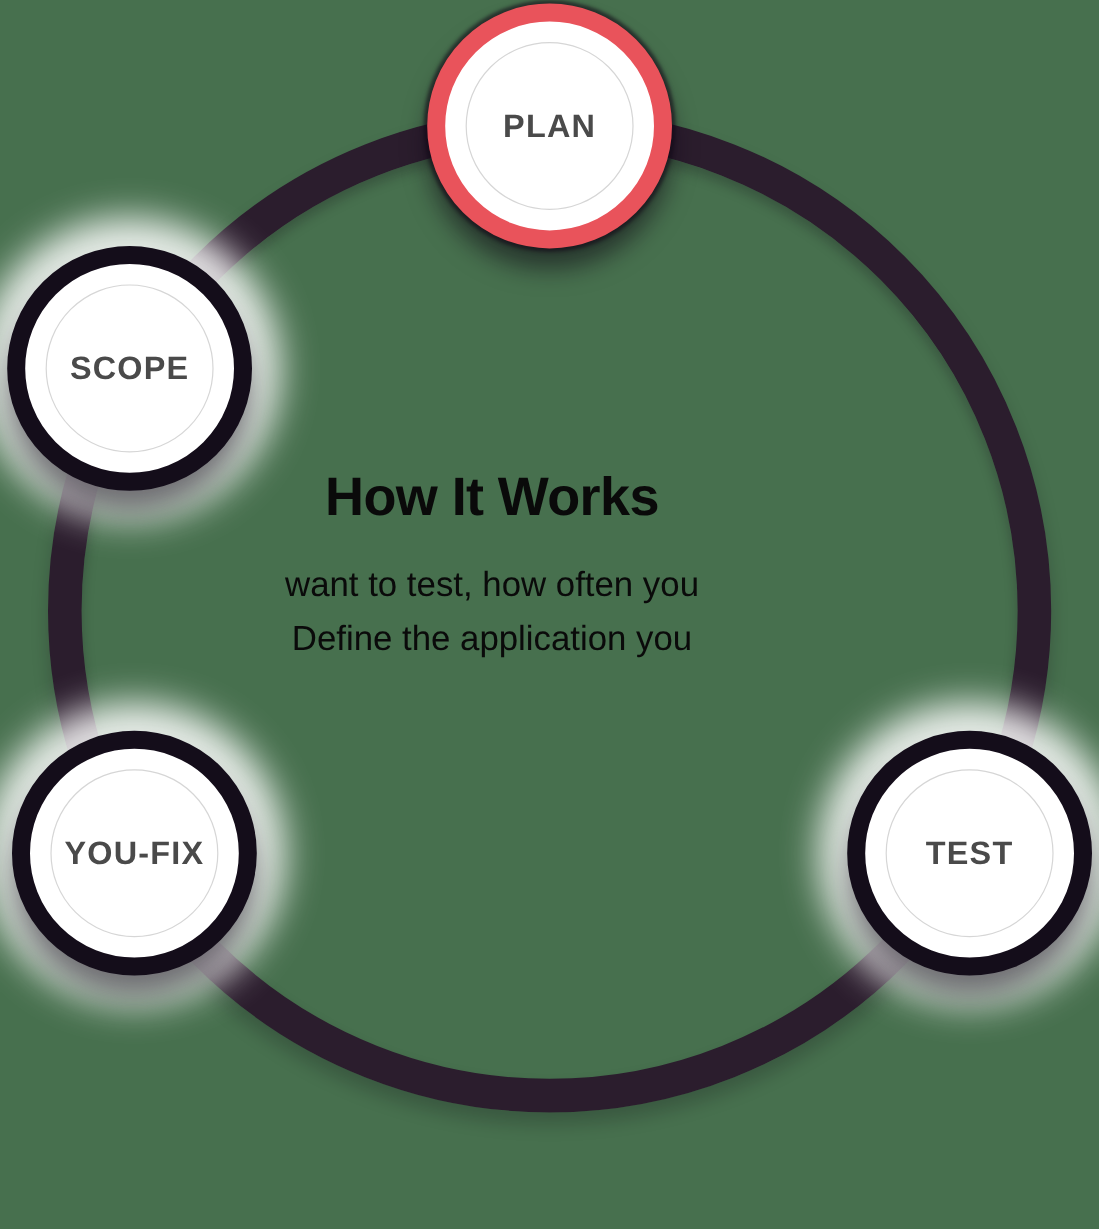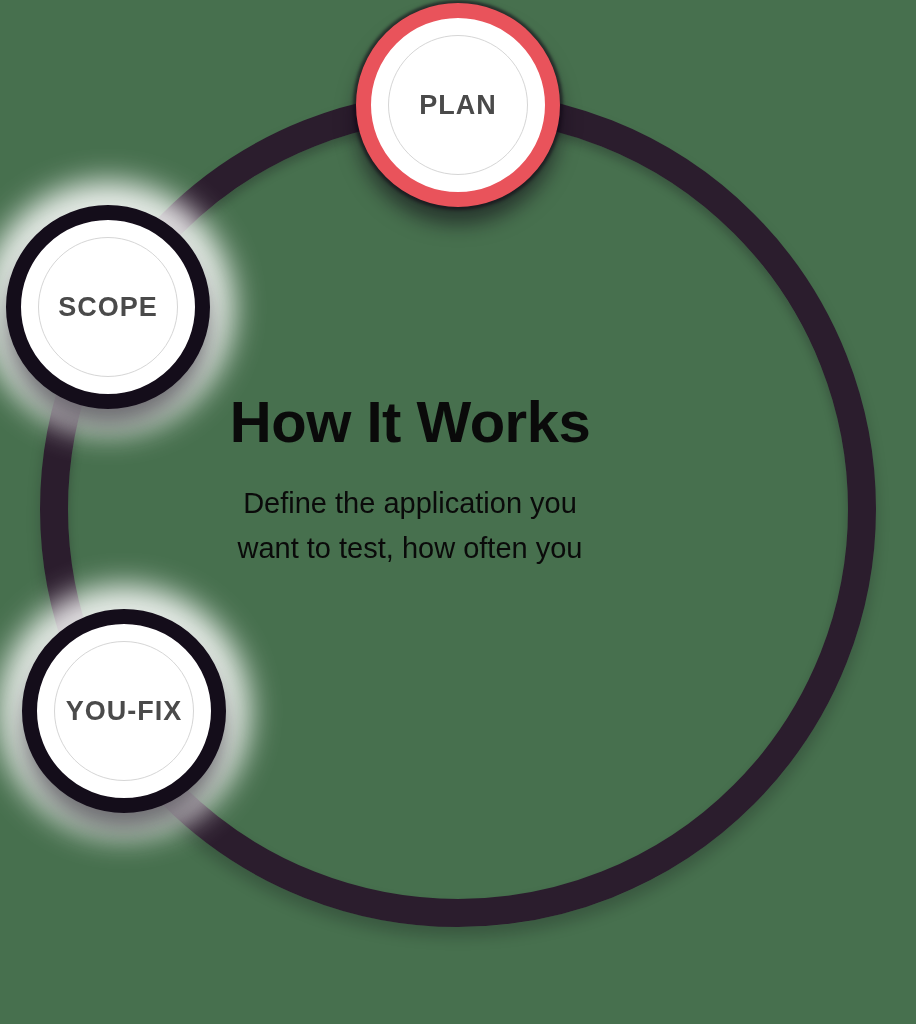--- a/index.html
+++ b/index.html
@@ -65,34 +65,34 @@
     font-size:27px;
     font-weight:bold;
     letter-spacing:1px;
     color:var(--label_text);
     white-space:nowrap;
   }
   .node-plan  {left:356px;top:3px;}
   .node-scope {left:706px;top:205px;}
   .node-test  {left:706px;top:609px;}
   .node-report{left:356px;top:811px;}
-  .node-youfix{left:22px;top:609px;}
+  .node-youfix{left:10px;top:609px;}
   .node-retest{left:6px;top:205px;}
   
   .center-text{
     position:absolute;
     left:50%;top:388px;
     transform:translateX(-50%);
     width:520px;
     text-align:center;
     z-index:3;
     color:var(--heading_text);
   }
   .center-title{
-    font-size:58px;
+    font-size:45px;
     font-weight:bold;
     letter-spacing:-0.5px;
     margin-bottom:26px;
   }
   .center-desc{
     font-size:29px;
     line-height:45px;
   }
 </style>
 </head>
@@ -103,37 +103,43 @@
   <div class="cycle-ring"></div>
 
   <div class="node node-plan highlighted">
     <div class="node-circle">
       <div class="node-inner-ring"></div>
       <span class="node-label">PLAN</span>
     </div>
   </div>
 
 
+  <div class="node node-test">
+    <div class="node-circle">
+      <div class="node-inner-ring"></div>
+      <span class="node-label">TEST</span>
+    </div>
+  </div>
 
 
   <div class="node node-youfix">
     <div class="node-circle">
       <div class="node-inner-ring"></div>
       <span class="node-label">YOU-FIX</span>
     </div>
   </div>
 
   <div class="node node-retest">
     <div class="node-circle">
       <div class="node-inner-ring"></div>
       <span class="node-label">SCOPE</span>
     </div>
   </div>
 
   <div class="center-text">
     <div class="center-title">How It Works</div>
     <div class="center-desc">
+      <div>want to test, how often you</div>
       <div>Define the application you</div>
-      <div>want to test, how often you</div>
     </div>
   </div>
 
 </div>
 
 </body></html>

